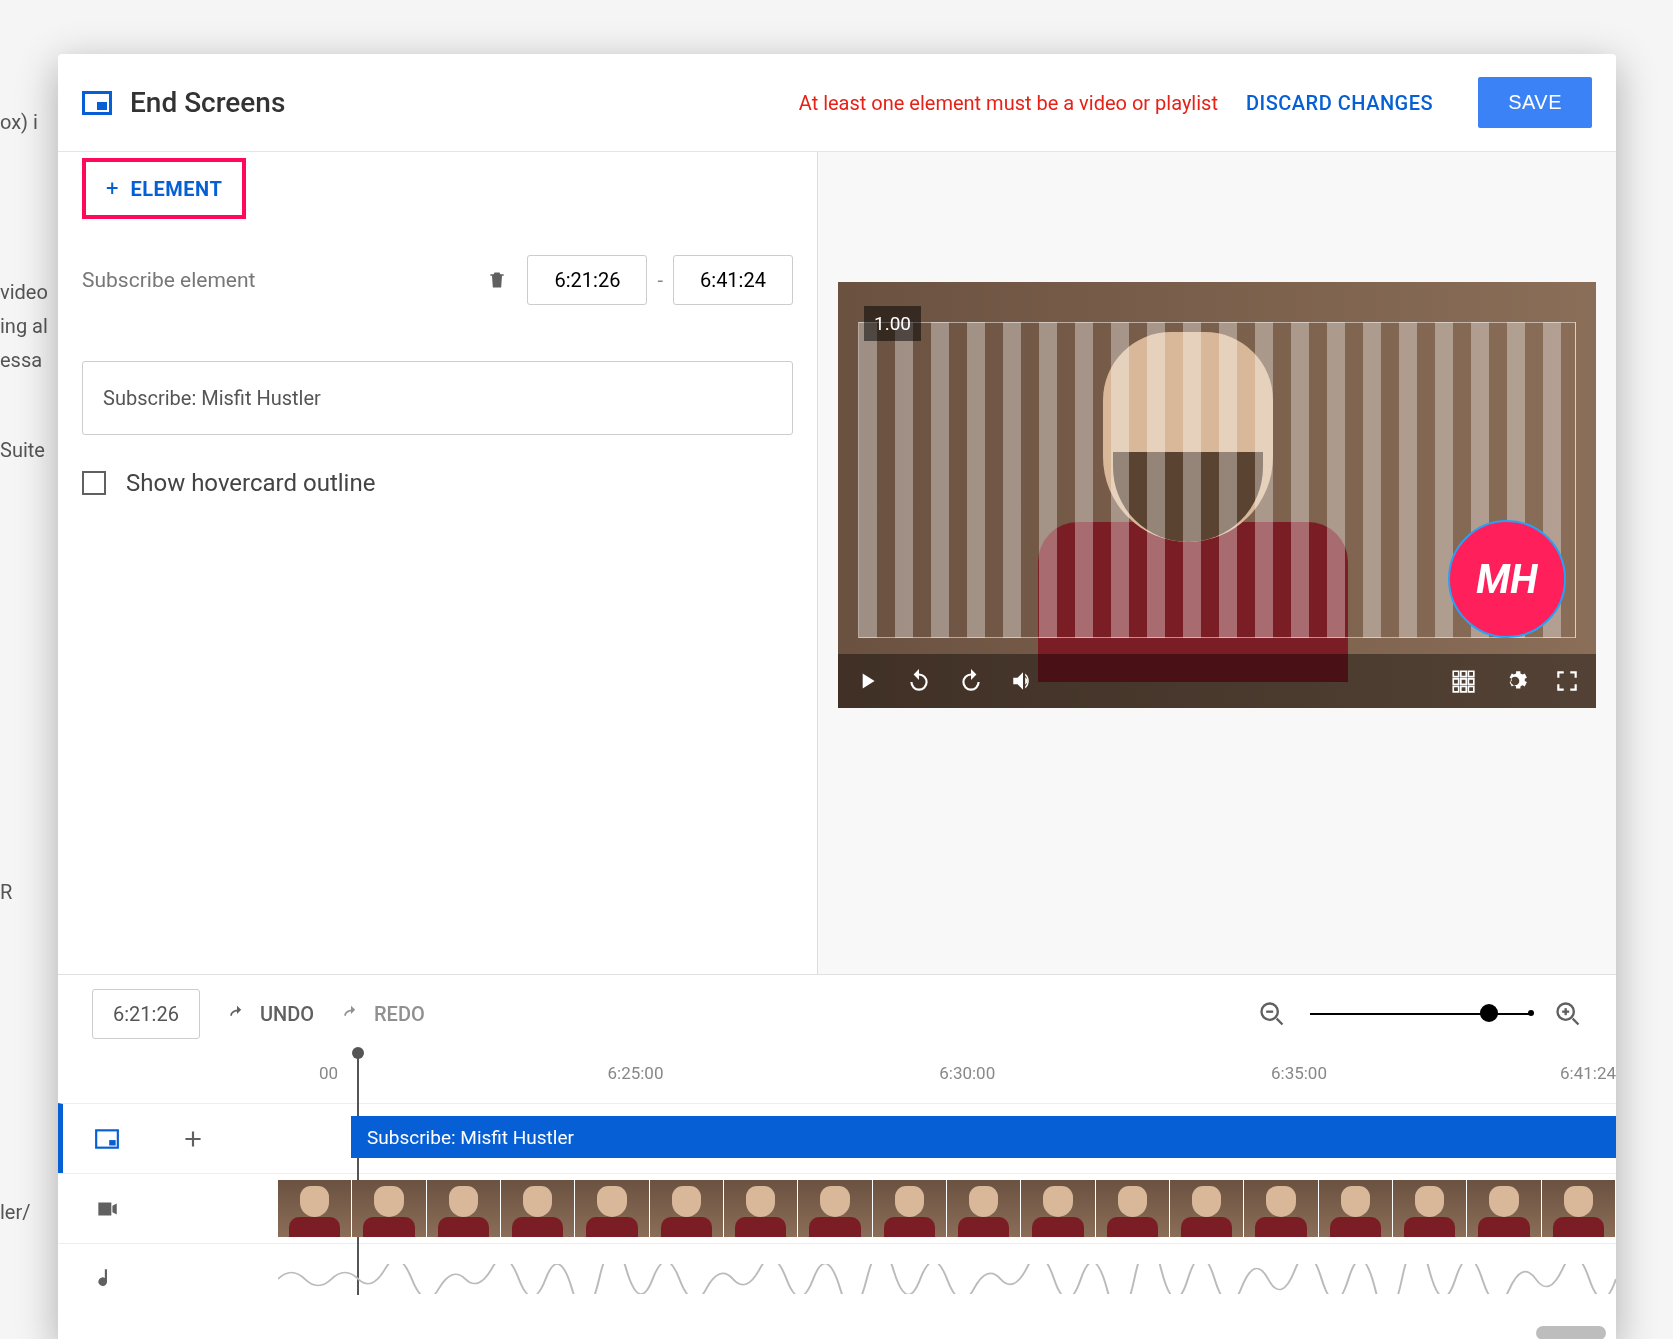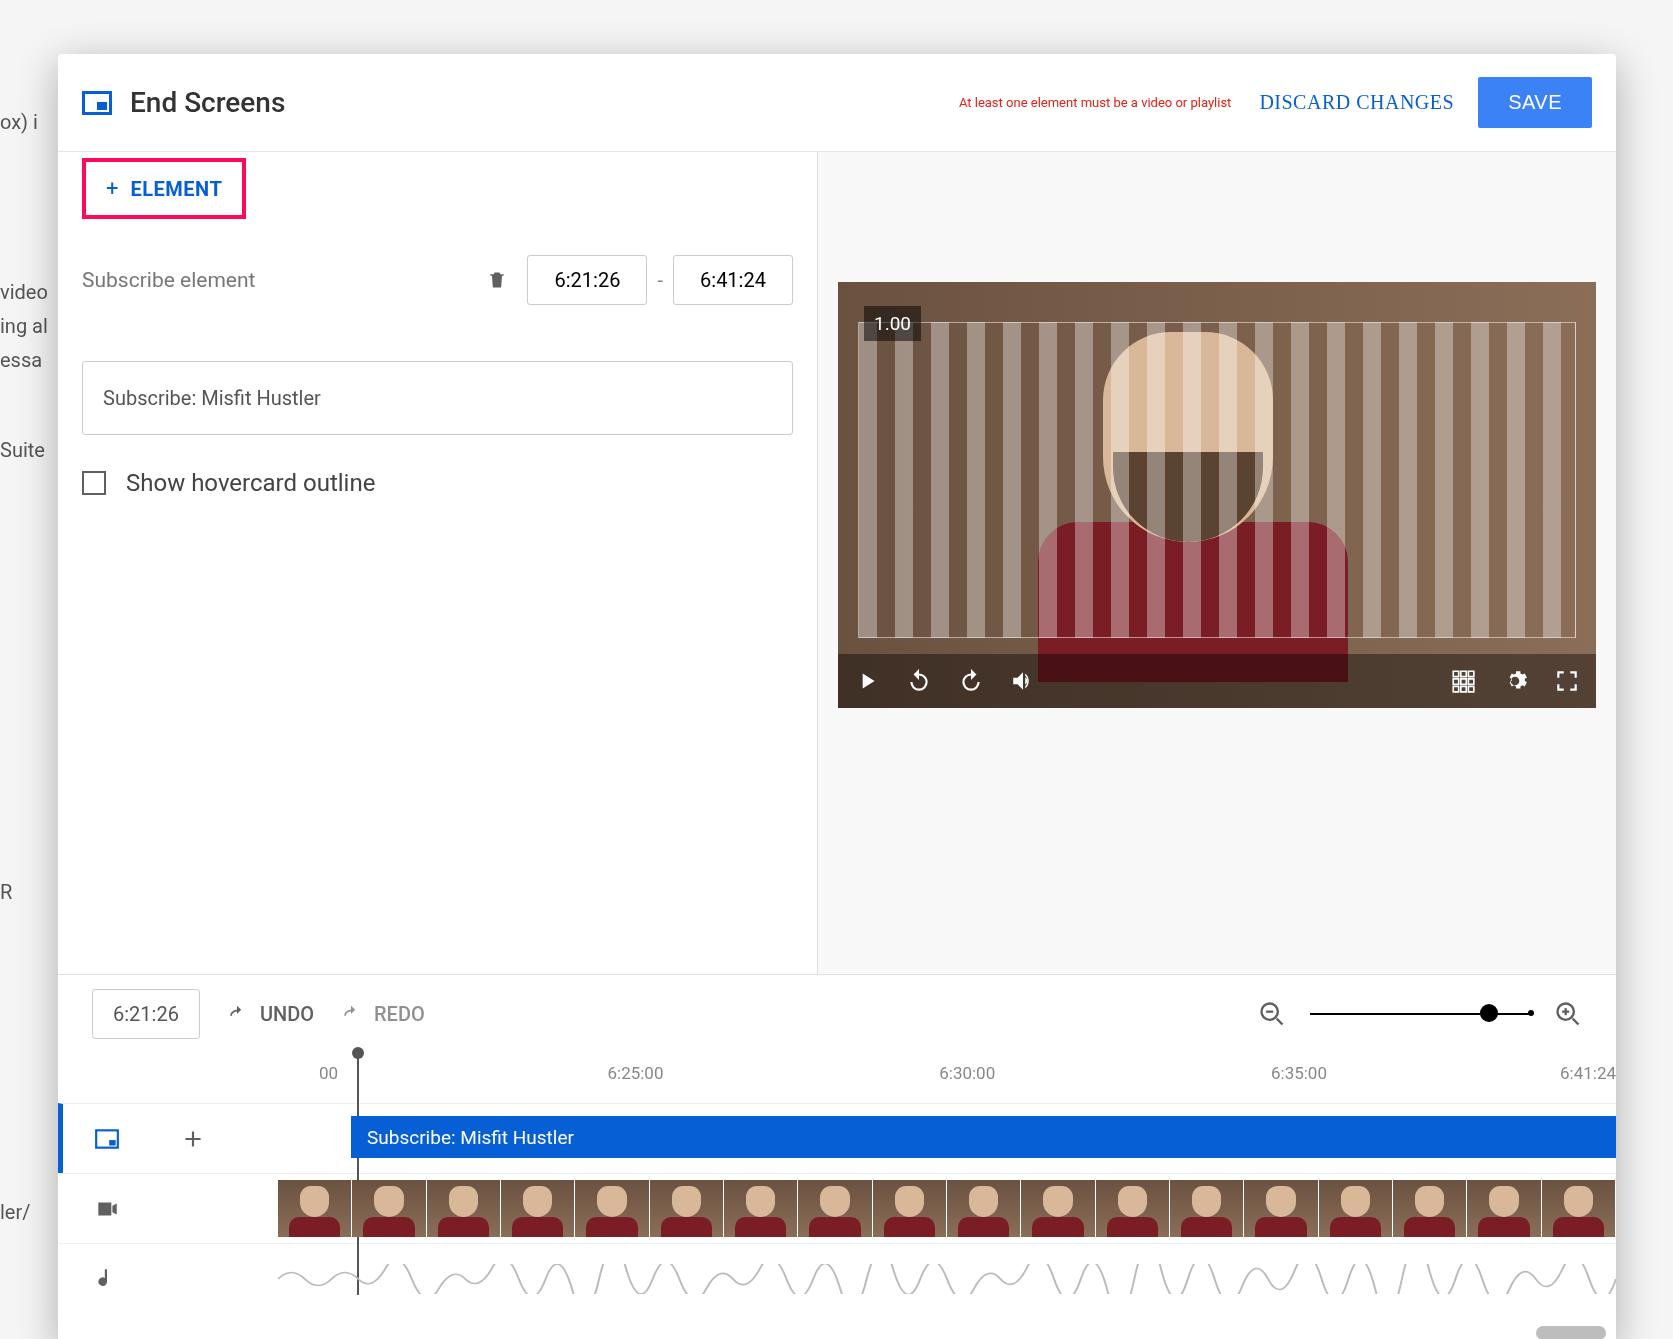--- a/index.html
+++ b/index.html
@@ -5,22 +5,22 @@
 * { box-sizing: border-box; margin: 0; padding: 0; }
 html, body { width: 1673px; height: 1339px; font-family: Roboto, Arial, sans-serif; background: #e0e0e0; overflow: hidden; }
 .bg { position: absolute; inset: 0; background: #f5f5f5; }
 .bgtext { position: absolute; color: #555; font-size: 20px; }
 .modal { position: absolute; left: 58px; top: 54px; width: 1558px; height: 1290px; background: #fff; border-radius: 4px; box-shadow: 0 10px 40px rgba(0,0,0,0.3); display: flex; flex-direction: column; }
 .modal-header { height: 98px; display: flex; align-items: center; padding: 0 24px; border-bottom: 1px solid #e5e5e5; }
 .screen-icon { width: 30px; height: 24px; border: 3px solid #065fd4; position: relative; margin-right: 18px; }
 .screen-icon::after { content:""; position:absolute; right: 2px; bottom: 2px; width: 10px; height: 8px; background: #065fd4; }
 .modal-title { font-size: 28px; font-weight: 500; color: #333; }
 .header-spacer { flex: 1; }
-.warning { color: #e62117; font-size: 13px; margin-right: 28px; }
-.discard { color: #065fd4; font-size: 20px; font-weight: 500; letter-spacing: 0.5px; margin-right: 24px; cursor: pointer; font-family: Liberation Serif, serif; }
+.warning { color: #e62117; font-size: 20px; margin-right: 28px; }
+.discard { color: #065fd4; font-size: 20px; font-weight: 500; letter-spacing: 0.5px; margin-right: 45px; cursor: pointer; }
 .save-btn { background: #3b82f6; color: #fff; font-size: 20px; font-weight: 500; letter-spacing: 0.5px; padding: 14px 30px; border: none; border-radius: 2px; cursor: pointer; }
 .body { flex: 1; display: flex; }
 .left-pane { width: 760px; padding: 0 24px; border-right: 1px solid #ddd; }
 .element-btn-wrap { display: inline-flex; align-items: center; border: 4px solid #ff0a5a; padding: 14px 20px; margin-top: 6px; }
 .plus-icon { color: #065fd4; font-size: 22px; font-weight: 400; margin-right: 12px; }
 .element-label { color: #065fd4; font-size: 20px; font-weight: 700; letter-spacing: 0.5px; }
 .sub-row { display: flex; align-items: center; margin-top: 36px; }
 .sub-title { color: #777; font-size: 21px; flex: 1; }
 .trash-icon { width: 20px; height: 24px; margin-right: 20px; cursor: pointer; }
 .trash-icon svg { width: 100%; height: 100%; fill: #606060; }
@@ -132,20 +132,21 @@
     <div class="right-pane">
       <div class="player">
         <div class="video-frame">
           <div class="shirt"></div>
           <div class="head">
               <div class="beard"></div>
             </div>
         </div>
         <div class="stripe-overlay"></div>
         <div class="zoom-badge">1.00</div>
+        <div class="sub-circle">MH</div>
         <div class="player-controls">
           <div class="ci">
               <svg viewBox="0 0 24 24">
                 <path d="M8 5v14l11-7z"></path>
               </svg>
             </div>
           <div class="ci">
               <svg viewBox="0 0 24 24">
                 <path d="M12 5V1L7 6l5 5V7a6 6 0 1 1-6 6H4a8 8 0 1 0 8-8z"></path>
               </svg>

